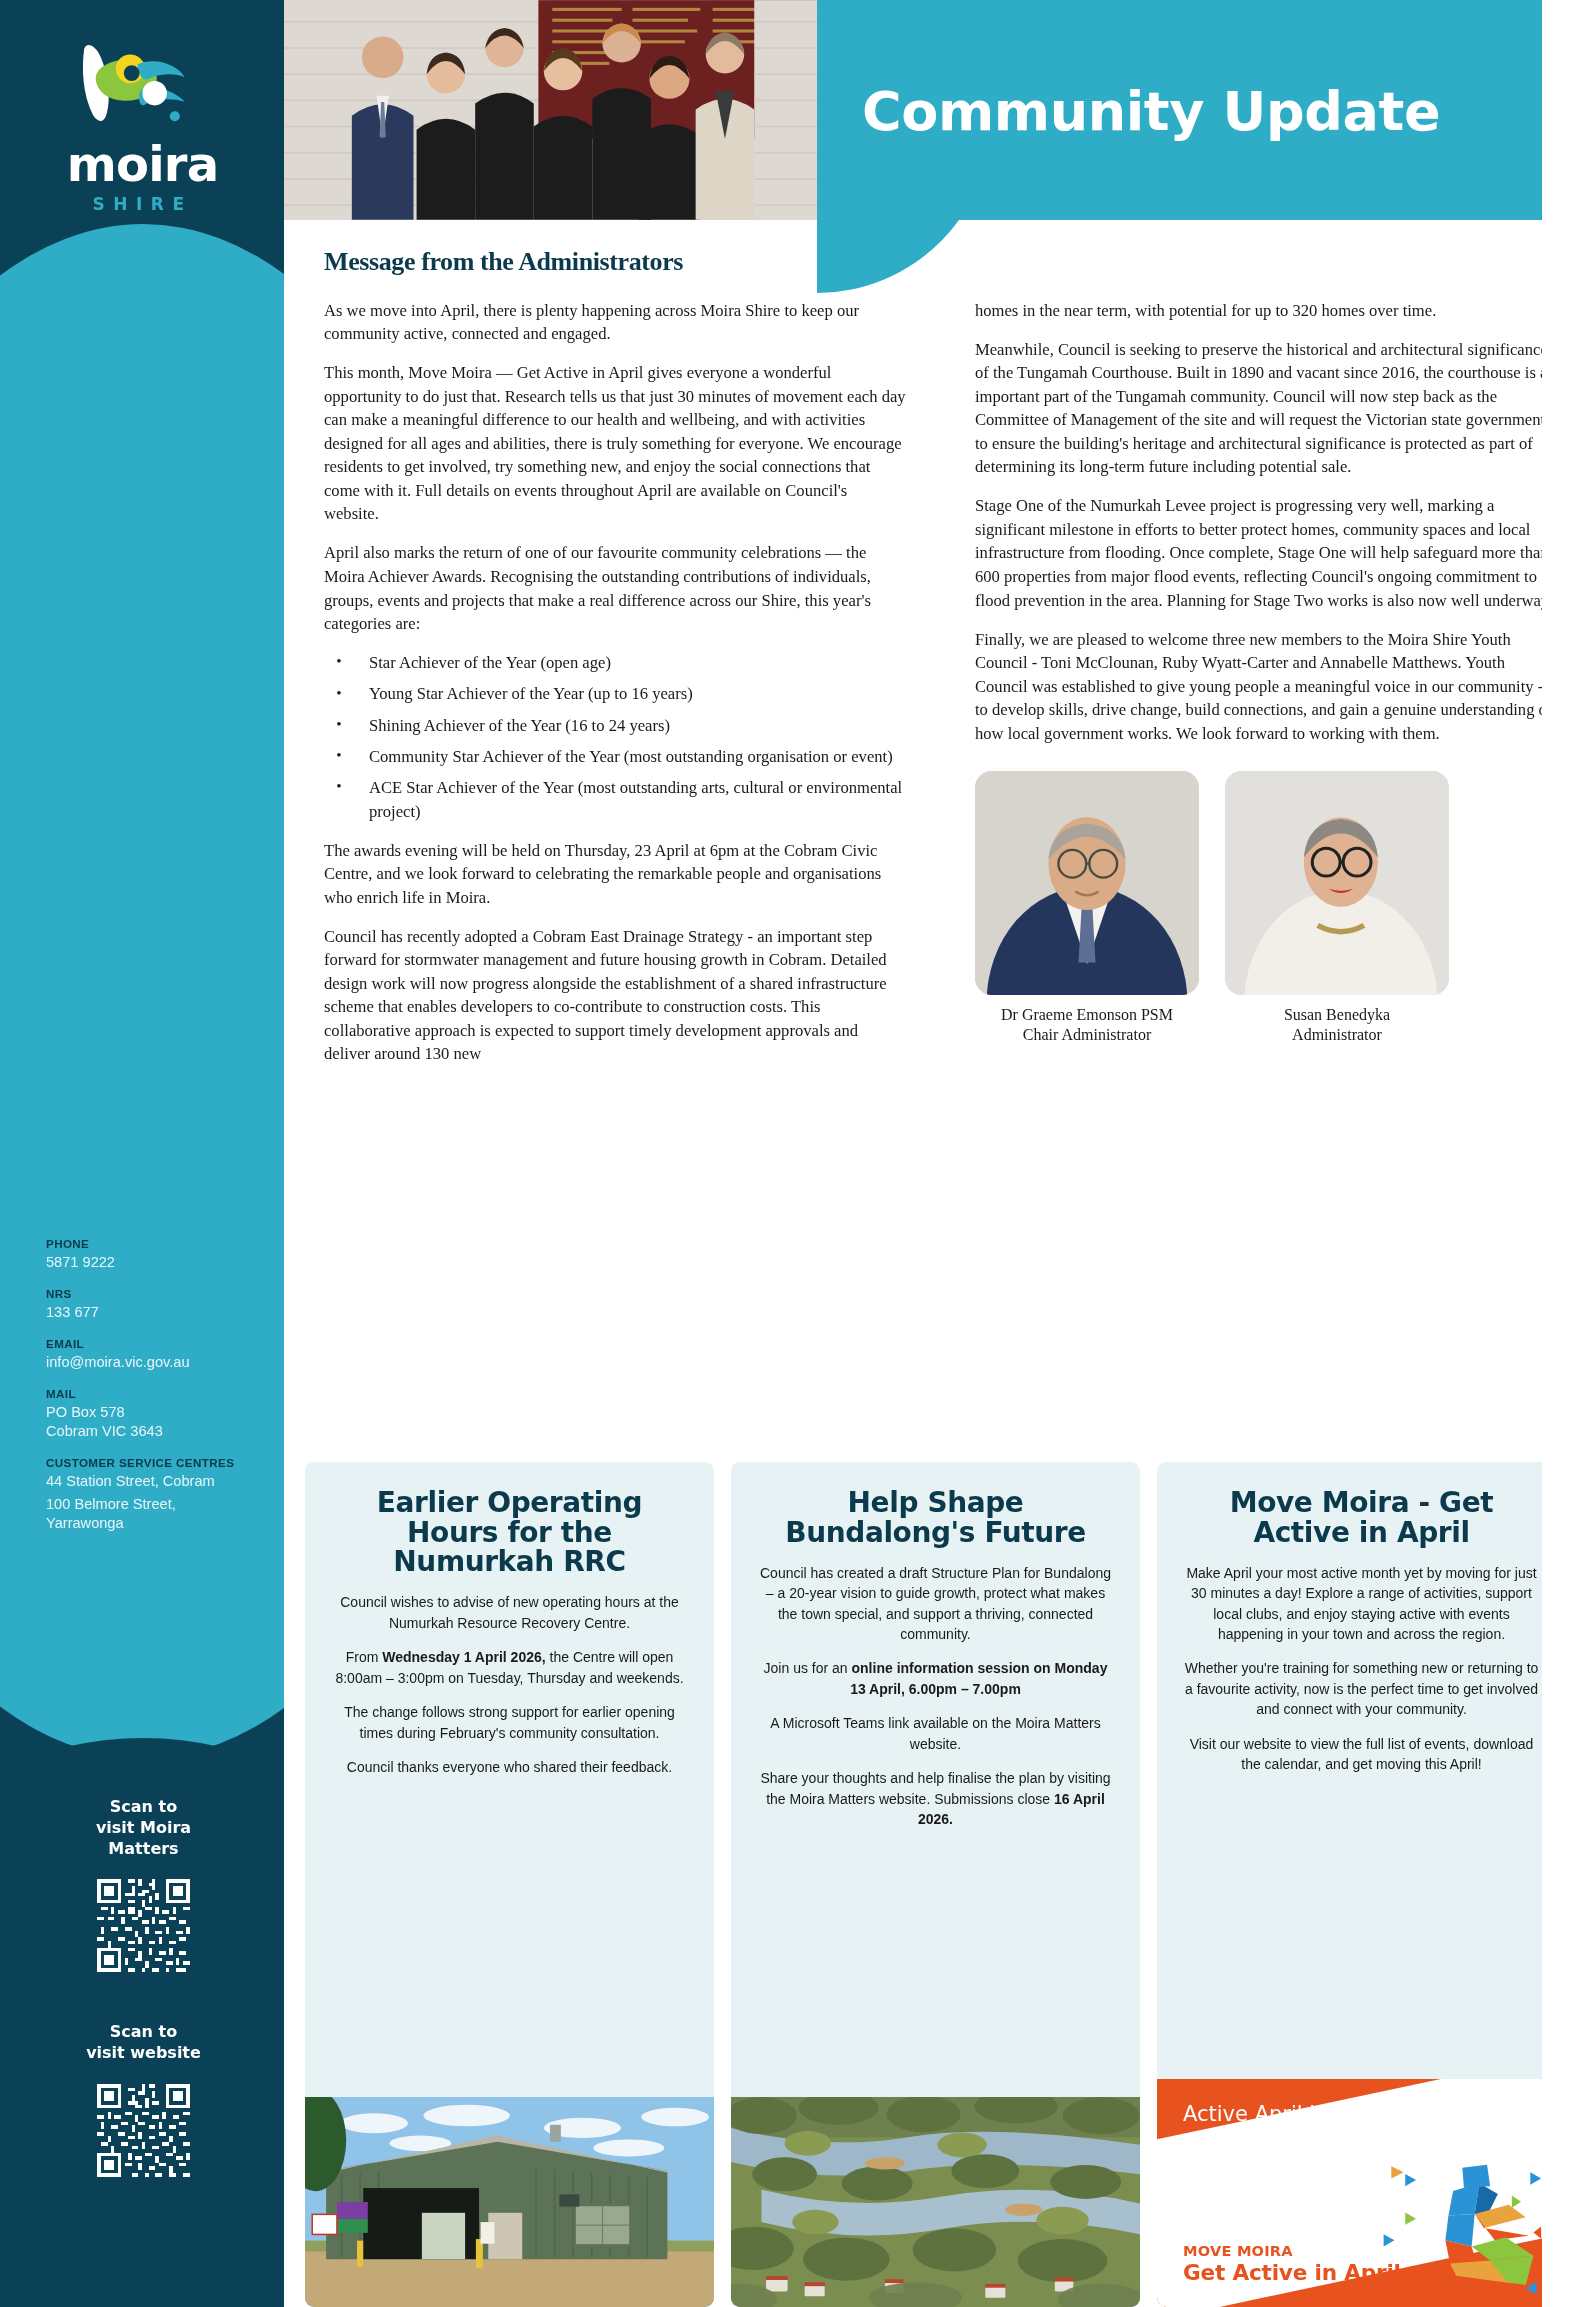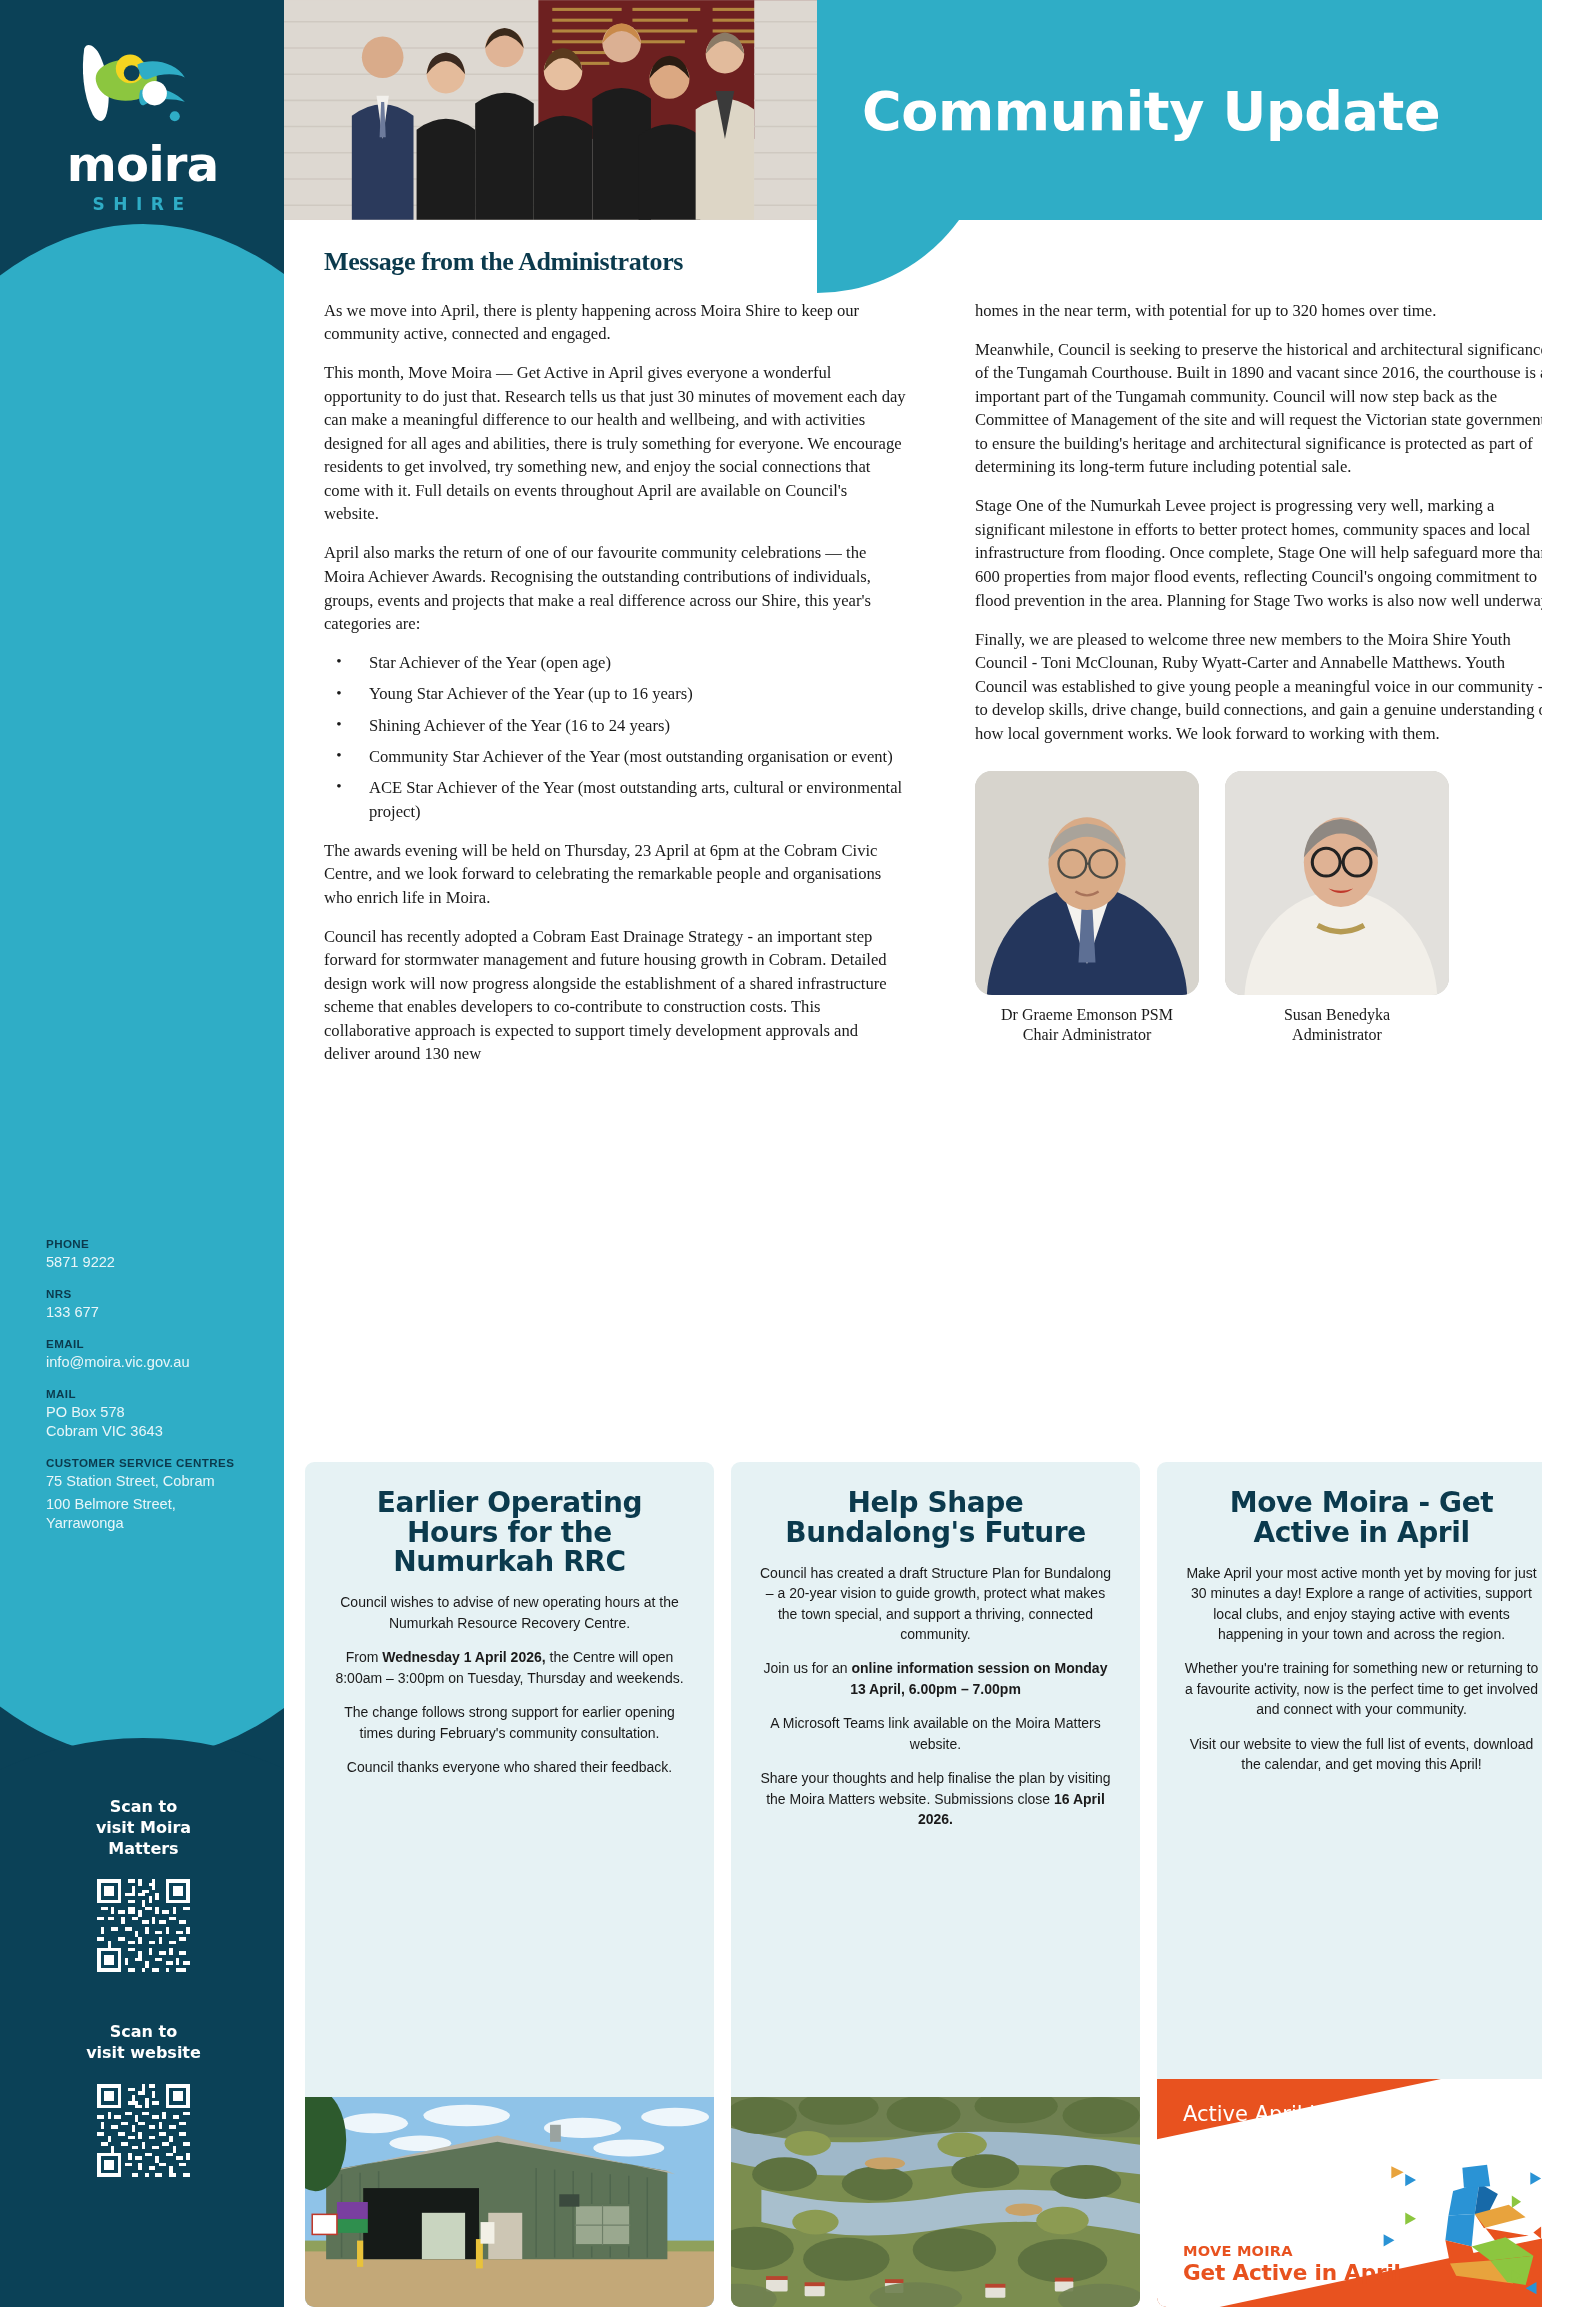--- a/index.html
+++ b/index.html
@@ -196,21 +196,21 @@
       <div class="contact-value">133 677</div>
 
       <div class="contact-label">EMAIL</div>
       <div class="contact-value">info@moira.vic.gov.au</div>
 
       <div class="contact-label">MAIL</div>
       <div class="contact-value" style="white-space:pre-line">PO Box 578
 Cobram VIC 3643</div>
 
       <div class="contact-label">CUSTOMER SERVICE CENTRES</div>
-      <div class="contact-value tight">75 Station Street, Cobram</div>
+      <div class="contact-value tight">44 Station Street, Cobram</div>
       <div class="contact-value">100 Belmore Street, Yarrawonga</div>
     </div>
 
     <div class="qr-block">
       <div class="qr-caption" style="white-space:pre-line">Scan to
 visit Moira
 Matters</div>
       <svg class="qr-img" viewBox="0 0 29 29" shape-rendering="crispEdges">
         <rect width="29" height="29" fill="#0b4157"></rect>
         <g fill="#ffffff">

